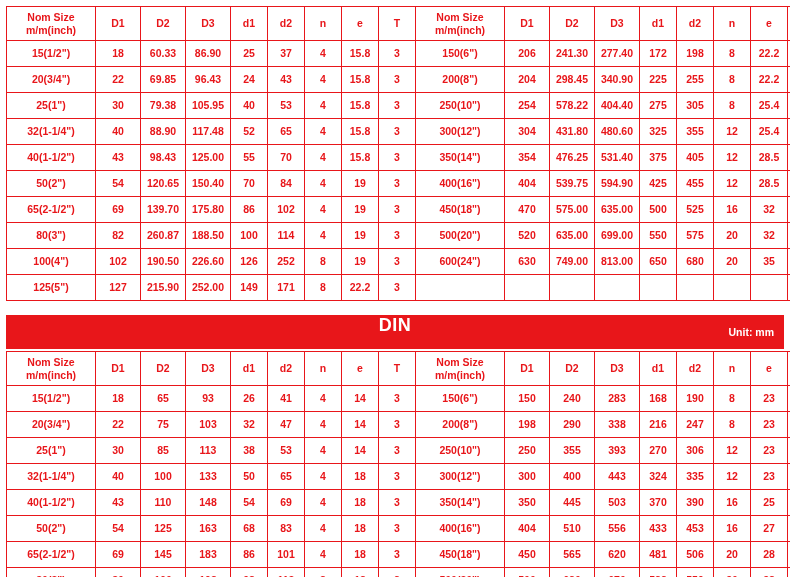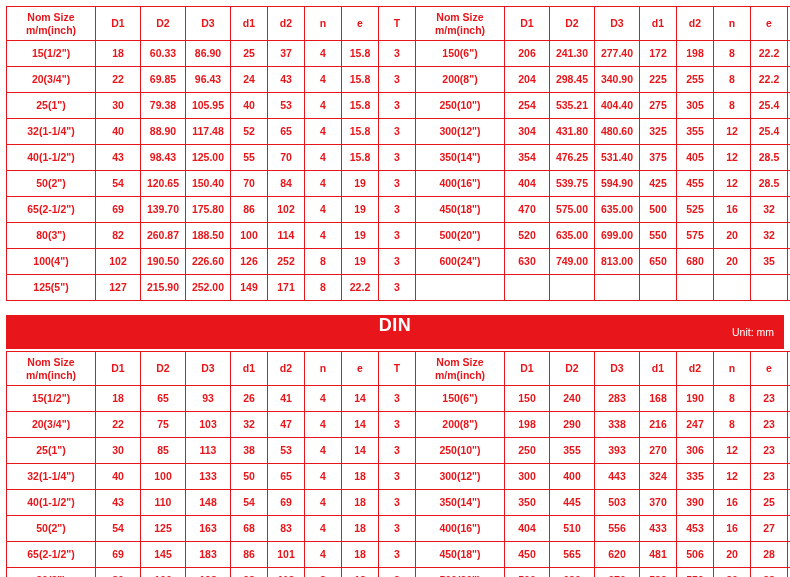--- a/index.html
+++ b/index.html
@@ -64,21 +64,21 @@
     font-size: 18px;
     font-weight: bold;
     letter-spacing: 0.5px;
   }
   .section-title .unit-text {
     position: absolute;
     right: 10px;
     top: 50%;
     transform: translateY(-50%);
     font-size: 10.5px;
-    font-weight: normal;
+    font-weight: bold;
   }
   .tbl-wrap { width: 778px; }
   .spacer-2 { height: 2px; }
 </style>
 </head>
 <body>
 
 <div class="page">
 
   <div class="tbl-wrap">
@@ -158,21 +158,21 @@
             <td class="col-d">30</td>
             <td class="col-d">79.38</td>
             <td class="col-d">105.95</td>
             <td class="col-small">40</td>
             <td class="col-small">53</td>
             <td class="col-small">4</td>
             <td class="col-small">15.8</td>
             <td class="col-small">3</td>
             <td class="col-nom">250(10")</td>
             <td class="col-d">254</td>
-            <td class="col-d">535.21</td>
+            <td class="col-d">578.22</td>
             <td class="col-d">404.40</td>
             <td class="col-small">275</td>
             <td class="col-small">305</td>
             <td class="col-small">8</td>
             <td class="col-small">25.4</td>
             <td class="col-small">3</td>
           </tr>
           <tr>
             <td class="col-nom">32(1-1/4")</td>
             <td class="col-d">40</td>

